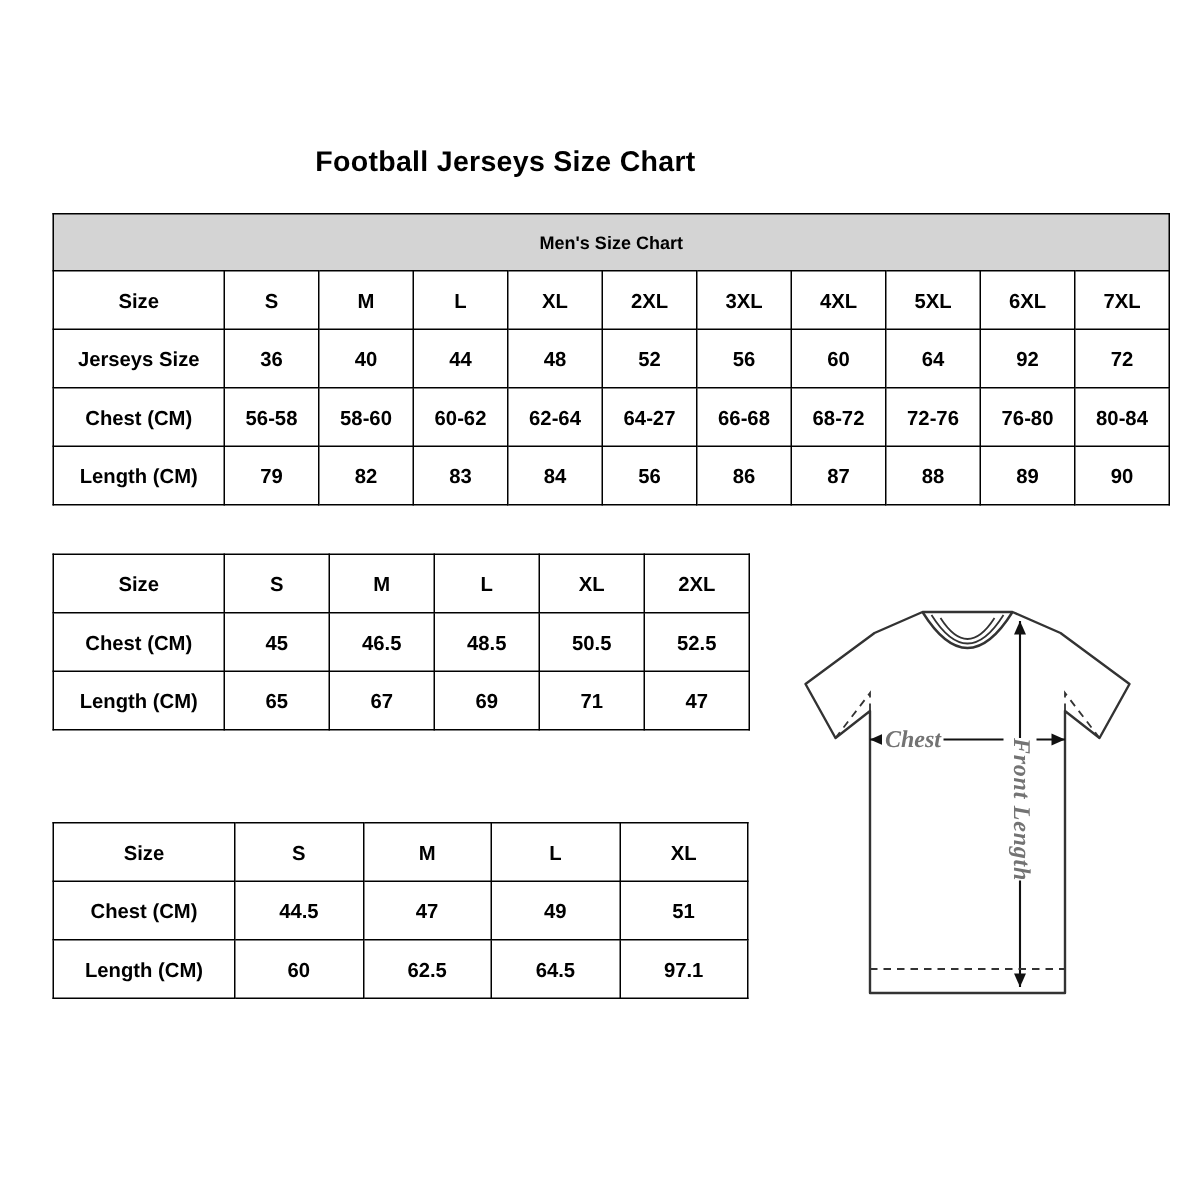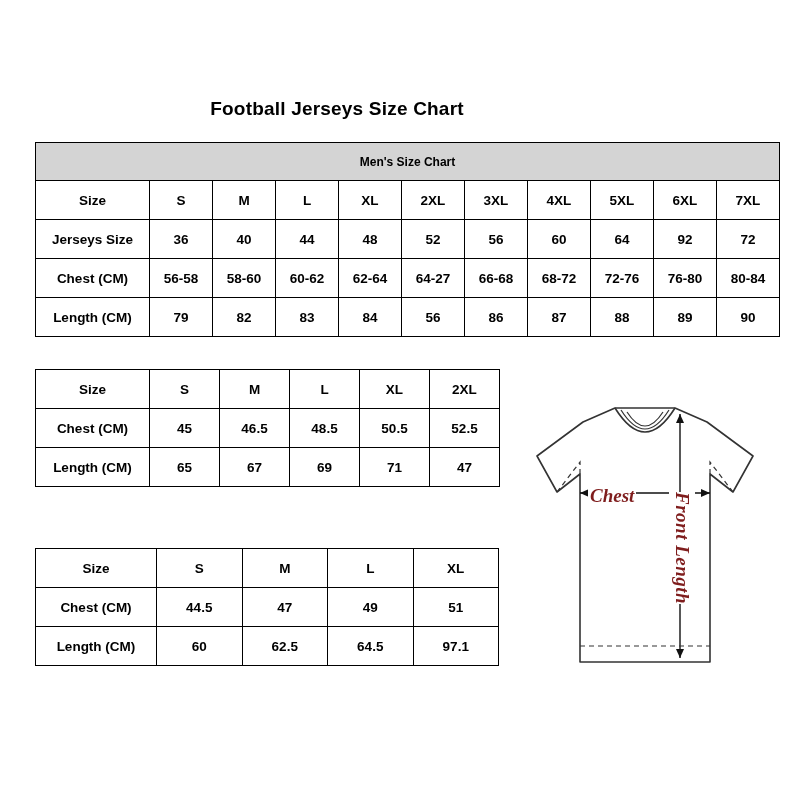--- a/index.html
+++ b/index.html
@@ -88,22 +88,22 @@
     left: 505px;
     top: 400px;
     width: 280px;
     height: 300px;
   }
   .diagram-label {
     position: absolute;
     font-family: "Liberation Serif", serif;
     font-style: italic;
     font-weight: bold;
-    font-size: 19px;
-    color: #7f1d1d;
+    font-size: 16px;
+    color: #737373;
     background: #ffffff;
     padding: 0 2px;
   }
   #chest-label {
     left: 83px;
     top: 85px;
   }
   #front-length-label {
     left: 164px;
     top: 92px;

